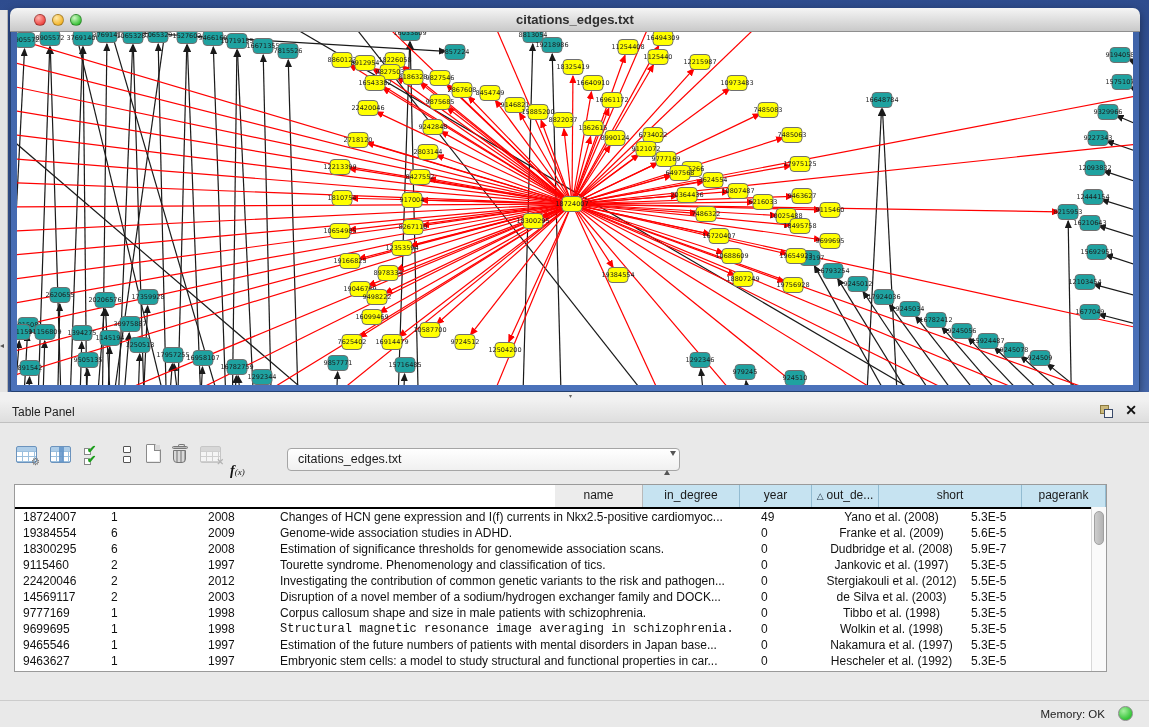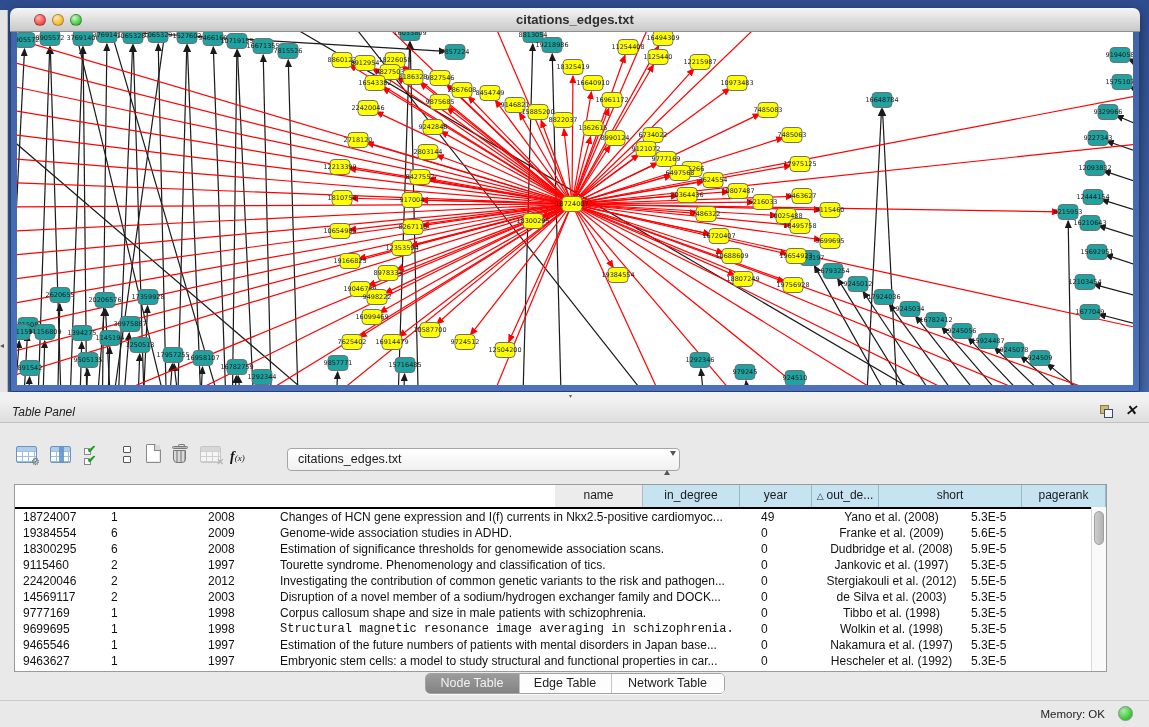--- a/index.html
+++ b/index.html
@@ -31,21 +31,21 @@
     background:#ffffff; overflow:hidden; }
   #graph-canvas svg { display:block; }
 
   
   #h-splitter { position:absolute; left:0; top:392px; width:1149px; height:8px; background:#f1f1f1; }
   #h-splitter-grip { position:absolute; left:569px; top:1px; font-size:6px; color:#666; line-height:6px; }
 
   
   #table-panel { position:absolute; left:0; top:400px; width:1149px; height:300px; background:#e9e9e9; }
   #panel-header { position:relative; height:23px; background:linear-gradient(#f1f1f1,#dedede);
-    border-bottom:1px solid #c0c0c0;font-style:italic; }
+    border-bottom:1px solid #c0c0c0; }
   #panel-title { position:absolute; left:12px; top:5px; font-size:12px; color:#222; }
   #float-icon { position:absolute; right:36px; top:5px; width:13px; height:13px; }
   #float-icon .sq1 { position:absolute; left:0; top:0; width:9px; height:9px; border:1px solid #8a7940; background:#cbb87a; }
   #float-icon .sq2 { position:absolute; left:4px; top:4px; width:9px; height:9px; border:1px solid #3a4a6a; background:#f4f4f4; }
   #panel-close { position:absolute; right:12px; top:2px; font-size:14px; font-weight:bold; color:#111; cursor:default; }
 
   
   #panel-toolbar { position:absolute; left:0; top:40px; width:1149px; height:36px; }
   .tb-icon { position:absolute; top:6px; }
   .tbl-grid { width:21px; height:17px; border:1px solid #6b93bd; background:
@@ -631,21 +631,21 @@
         <div class="trash-icon">
             <div class="lid"></div>
             <div class="body"></div>
           </div>
       </div>
       <div class="tb-icon" style="left:200px">
         <div class="tbl-grid gray">
             <span class="delx">✕</span>
           </div>
       </div>
-      <div class="tb-icon" style="left:230px;top:7px">
+      <div class="tb-icon" style="left:230px;top:21px">
         <span class="fx-icon"><b>f</b><span class="small">(x)</span></span>
       </div>
       <div id="table-combo">
         <span>citations_edges.txt</span>
         <span id="combo-arrows"><span class="up"></span><span class="dn"></span></span>
       </div>
     </div>
 
     <div id="node-table">
       <div id="thead">
@@ -675,21 +675,21 @@
             <div class="td center" style="width: 143px;">Franke et al. (2009)</div>
             <div class="td" style="width: 84px;">5.6E-5</div>
           </div>
           <div class="tr">
             <div class="td" style="width: 88px;">18300295</div>
             <div class="td" style="width: 97px;">6</div>
             <div class="td" style="width: 72px;">2008</div>
             <div class="td" style="width: 481px;">Estimation of significance thresholds for genomewide association scans.</div>
             <div class="td" style="width: 67px;">0</div>
             <div class="td center" style="width: 143px;">Dudbridge et al. (2008)</div>
-            <div class="td" style="width: 84px;">5.9E-5</div>
+            <div class="td" style="width: 84px;">5.9E-7</div>
           </div>
           <div class="tr">
             <div class="td" style="width: 88px;">9115460</div>
             <div class="td" style="width: 97px;">2</div>
             <div class="td" style="width: 72px;">1997</div>
             <div class="td" style="width: 481px;">Tourette syndrome. Phenomenology and classification of tics.</div>
             <div class="td" style="width: 67px;">0</div>
             <div class="td center" style="width: 143px;">Jankovic et al. (1997)</div>
             <div class="td" style="width: 84px;">5.3E-5</div>
           </div>
@@ -746,25 +746,20 @@
             <div class="td" style="width: 67px;">0</div>
             <div class="td center" style="width: 143px;">Hescheler et al. (1992)</div>
             <div class="td" style="width: 84px;">5.3E-5</div>
           </div>
         </div>
       <div id="vscroll">
           <div class="thumb"></div>
         </div>
     </div>
 
-    <div id="table-tabs">
-      <div class="seg sel" style="width:93px">Node Table</div>
-      <div class="seg" style="width:92px">Edge Table</div>
-      <div class="seg" style="width:113px">Network Table</div>
-    </div>
   </div>
 
   <div id="status-bar">
     <span id="memory-label">Memory: OK</span>
     <span id="memory-dot"></span>
   </div>
 
 </div>
 
 </body></html>

